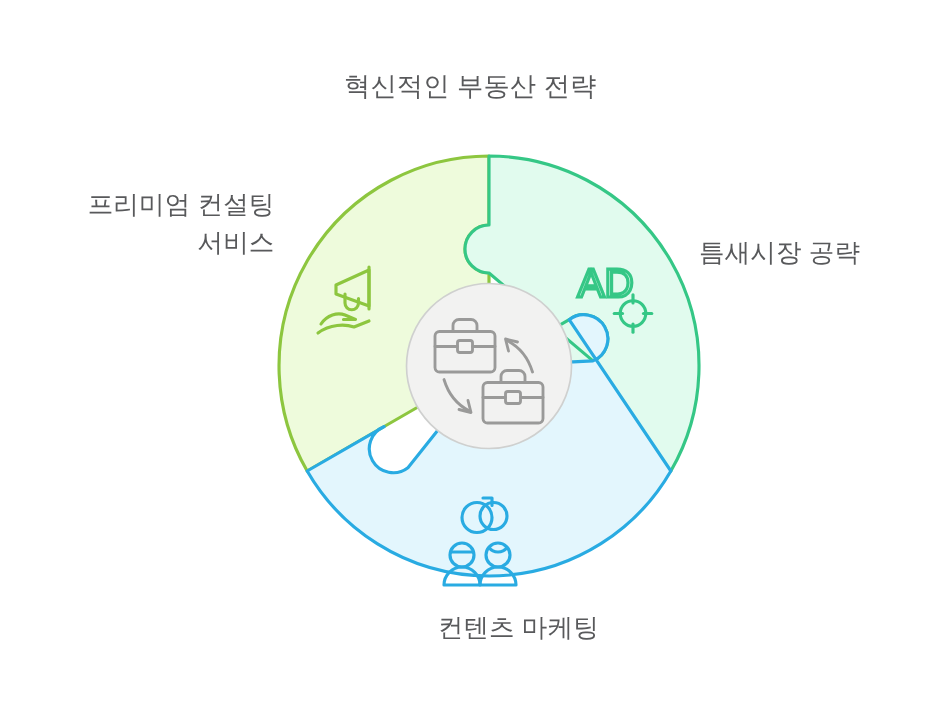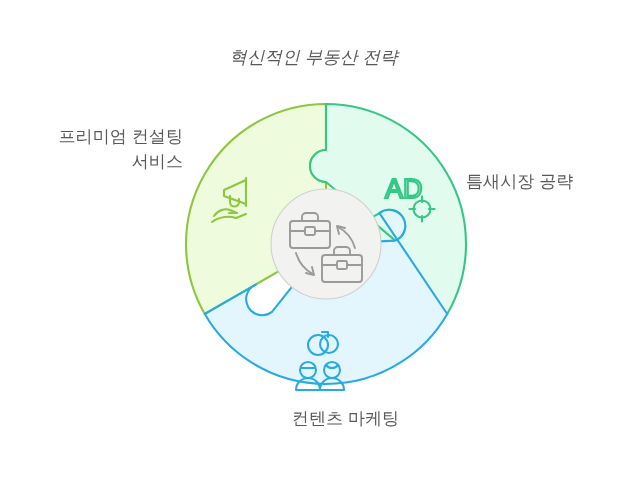--- a/index.html
+++ b/index.html
@@ -26,31 +26,30 @@
     line-height: 1.45;
     white-space: pre-line;
     letter-spacing: 0.1px;
   }
   #title-label {
     left: 0;
     top: 45px;
     width: 627px;
     text-align: center;
     font-size: 17.5px;
-    font-style: italic;
   }
   #label-left {
     right: 444px;
     top: 125px;
     width: 210px;
     text-align: right;
   }
   #label-right {
     left: 466px;
-    top: 170px;
+    top: 157px;
     width: 160px;
     text-align: left;
   }
   #label-bottom {
     left: 0;
     top: 407px;
     width: 627px;
     text-align: center;
     padding-left: 32px;
   }

